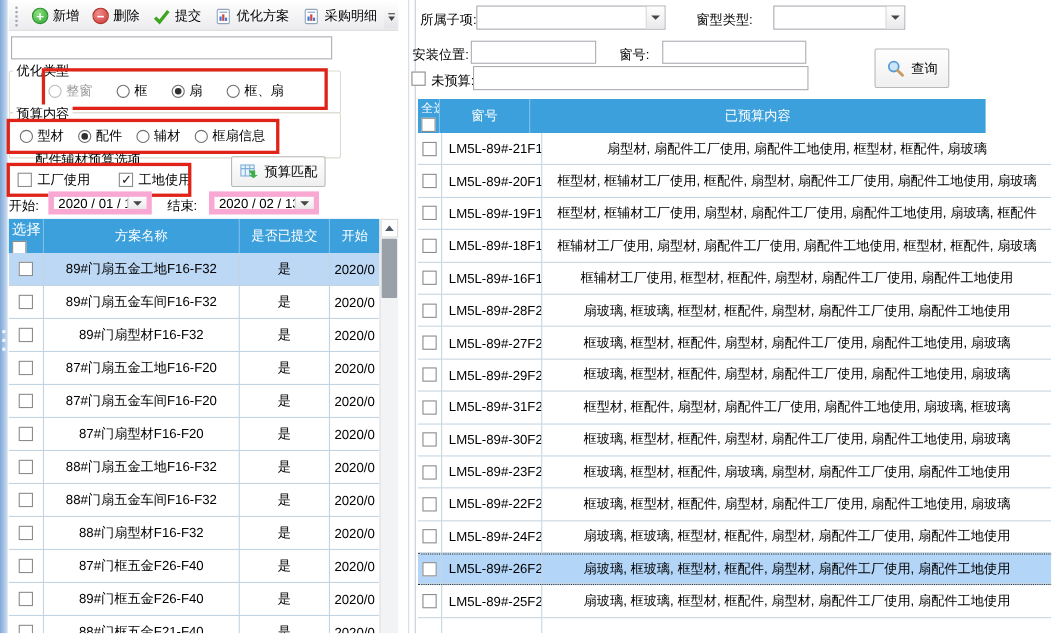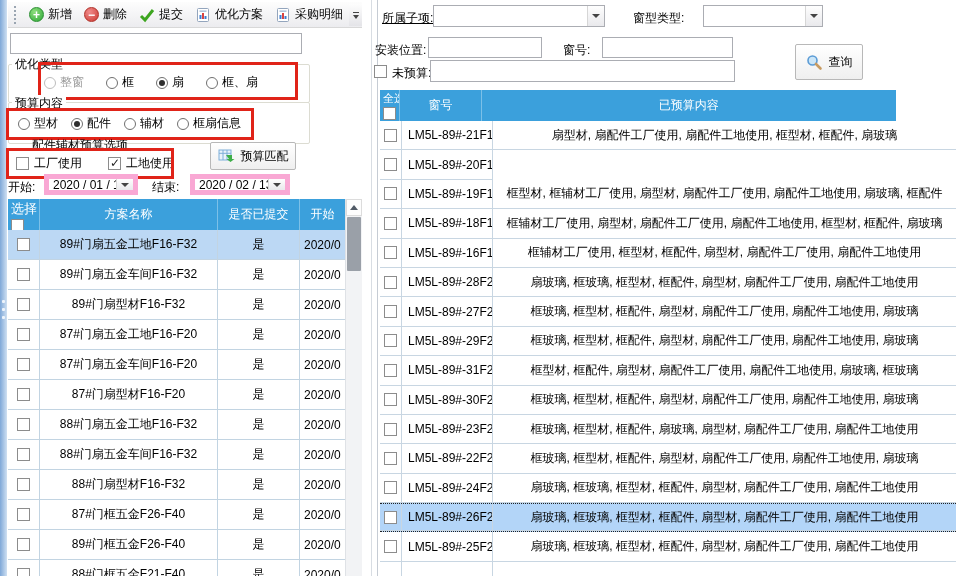--- a/index.html
+++ b/index.html
@@ -339,21 +339,21 @@
         <span class="tri"></span>
       </span>
     <span class="sb-thumb"></span>
   </div>
 
   
   <div class="abs vline" style="left:371px;top:0;height:576px;background:#d8dde3;"></div>
   <div class="abs vline" style="left:377px;top:0;height:576px;"></div>
 
   
-  <span class="abs lbl" style="left:382px;top:10px;text-decoration:underline;">所属子项:</span>
+  <span class="abs lbl" style="left:382px;top:10px;">所属子项:</span>
   <div class="abs combo" style="left:433px;top:5px;width:172px;height:22px;">
     <span class="val"></span>
     <span class="drop">
         <span class="tri"></span>
       </span>
   </div>
   <span class="abs lbl" style="left:633px;top:10px;">窗型类型:</span>
   <div class="abs combo" style="left:703px;top:5px;width:120px;height:22px;">
     <span class="val"></span>
     <span class="drop">
@@ -393,20 +393,21 @@
           <span class="cb"></span>
         </div>
         <div class="rc rc1" style="width: 91px;">LM5L-89#-21F19</div>
         <div class="rc rc2" style="width: 463px; border-right: none;">扇型材, 扇配件工厂使用, 扇配件工地使用, 框型材, 框配件, 扇玻璃</div>
       </div>
       <div class="rrow">
         <div class="rc rc0" style="width: 22px;">
           <span class="cb"></span>
         </div>
         <div class="rc rc1" style="width: 91px;">LM5L-89#-20F18</div>
+        <div class="rc rc2" style="width: 463px; border-right: none;">框型材, 框辅材工厂使用, 框配件, 扇型材, 扇配件工厂使用, 扇配件工地使用, 扇玻璃</div>
       </div>
       <div class="rrow">
         <div class="rc rc0" style="width: 22px;">
           <span class="cb"></span>
         </div>
         <div class="rc rc1" style="width: 91px;">LM5L-89#-19F17</div>
         <div class="rc rc2" style="width: 463px; border-right: none;">框型材, 框辅材工厂使用, 扇型材, 扇配件工厂使用, 扇配件工地使用, 扇玻璃, 框配件</div>
       </div>
       <div class="rrow">
         <div class="rc rc0" style="width: 22px;">

